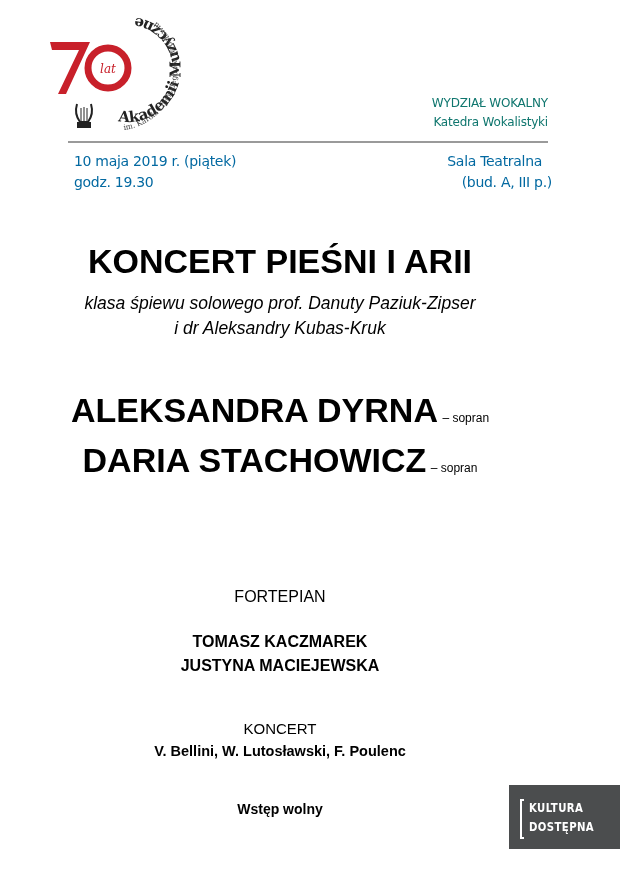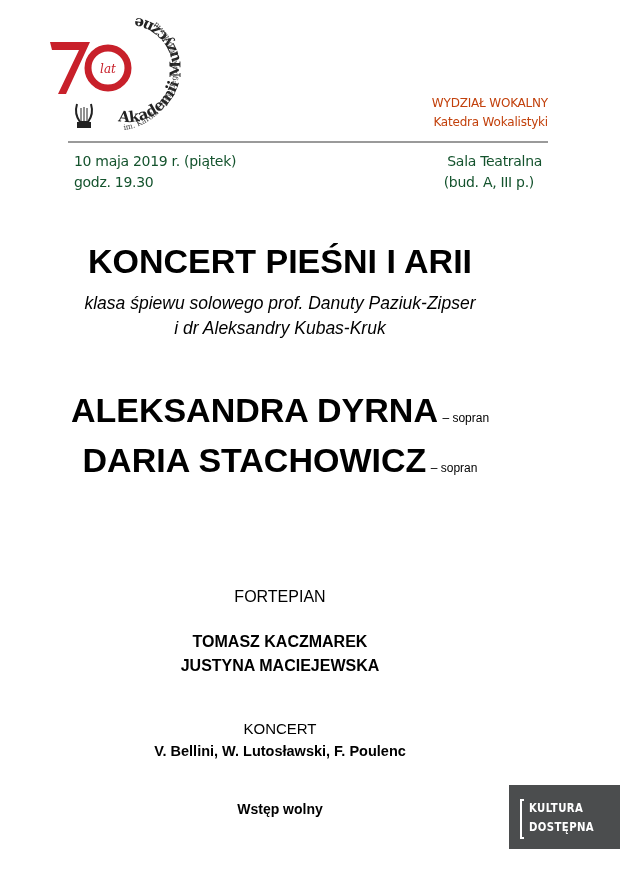--- a/index.html
+++ b/index.html
@@ -3,24 +3,24 @@
 <meta charset="utf-8">
 <style>
   html, body { margin:0; padding:0; background:#ffffff; }
   body { width:620px; height:877px; position:relative; overflow:hidden; color:#000; }
   .abs { position:absolute; }
   .hel { font-family:"Liberation Sans", sans-serif; }
 
   
   #logo { left:46px; top:6px; width:135px; height:128px; }
 
-  .dept { right:72px; text-align:right; font-size:12px; font-family:"DejaVu Sans", sans-serif; color:#c2410c; letter-spacing:-0.2px; }
+  .dept { right:72px; text-align:right; font-size:12px; font-family:"DejaVu Sans", sans-serif; color:#0f766e; letter-spacing:-0.2px; }
   #rule { left:68px; top:141px; width:480px; height:2px; background:#9a9a9a; }
 
-  .meta { font-family:"DejaVu Sans", sans-serif; font-size:14px; color:#14532d; line-height:21px; letter-spacing:-0.3px; }
+  .meta { font-family:"DejaVu Sans", sans-serif; font-size:14px; color:#0369a1; line-height:21px; letter-spacing:-0.3px; }
 
   .center { left:0; width:560px; text-align:center; }
   #title { top:242px; font-size:34px; font-weight:bold; letter-spacing:0px; }
   #subtitle { top:291px; font-size:17.5px; font-style:italic; line-height:25px; }
 
   .singer { font-size:34px; font-weight:bold; }
   .voice { font-size:12px; font-weight:normal; }
 
   .small-head { font-size:16px;margin-top:24px; }
   .bold-name { font-size:16px; font-weight:bold; line-height:24px;margin-top:46px; }
@@ -62,21 +62,21 @@
 </div>
 
 <div class="abs dept" style="top:96px;">WYDZIAŁ WOKALNY</div>
 <div class="abs dept" style="top:115px;">Katedra Wokalistyki</div>
 
 <div id="rule" class="abs"></div>
 
 <div class="abs meta" style="left:74px; top:151px;">10 maja 2019 r. (piątek)</div>
 <div class="abs meta" style="left:74px; top:172px;">godz. 19.30</div>
 <div class="abs meta" style="right:78px; top:151px; text-align:right;">Sala Teatralna</div>
-<div class="abs meta" style="right:86px; top:172px; text-align:right;">(bud. A, III p.)</div>
+<div class="abs meta" style="right:68px; top:172px; text-align:right;">(bud. A, III p.)</div>
 
 <div id="title" class="abs center hel">KONCERT PIEŚNI I ARII</div>
 <div id="subtitle" class="abs center hel">
   <div>klasa śpiewu solowego prof. Danuty Paziuk-Zipser</div>
   <div>i dr Aleksandry Kubas-Kruk</div>
 </div>
 
 <div class="abs center hel" style="top:391px;">
   <span class="singer">ALEKSANDRA DYRNA</span>
   <span class="voice">– sopran</span>

